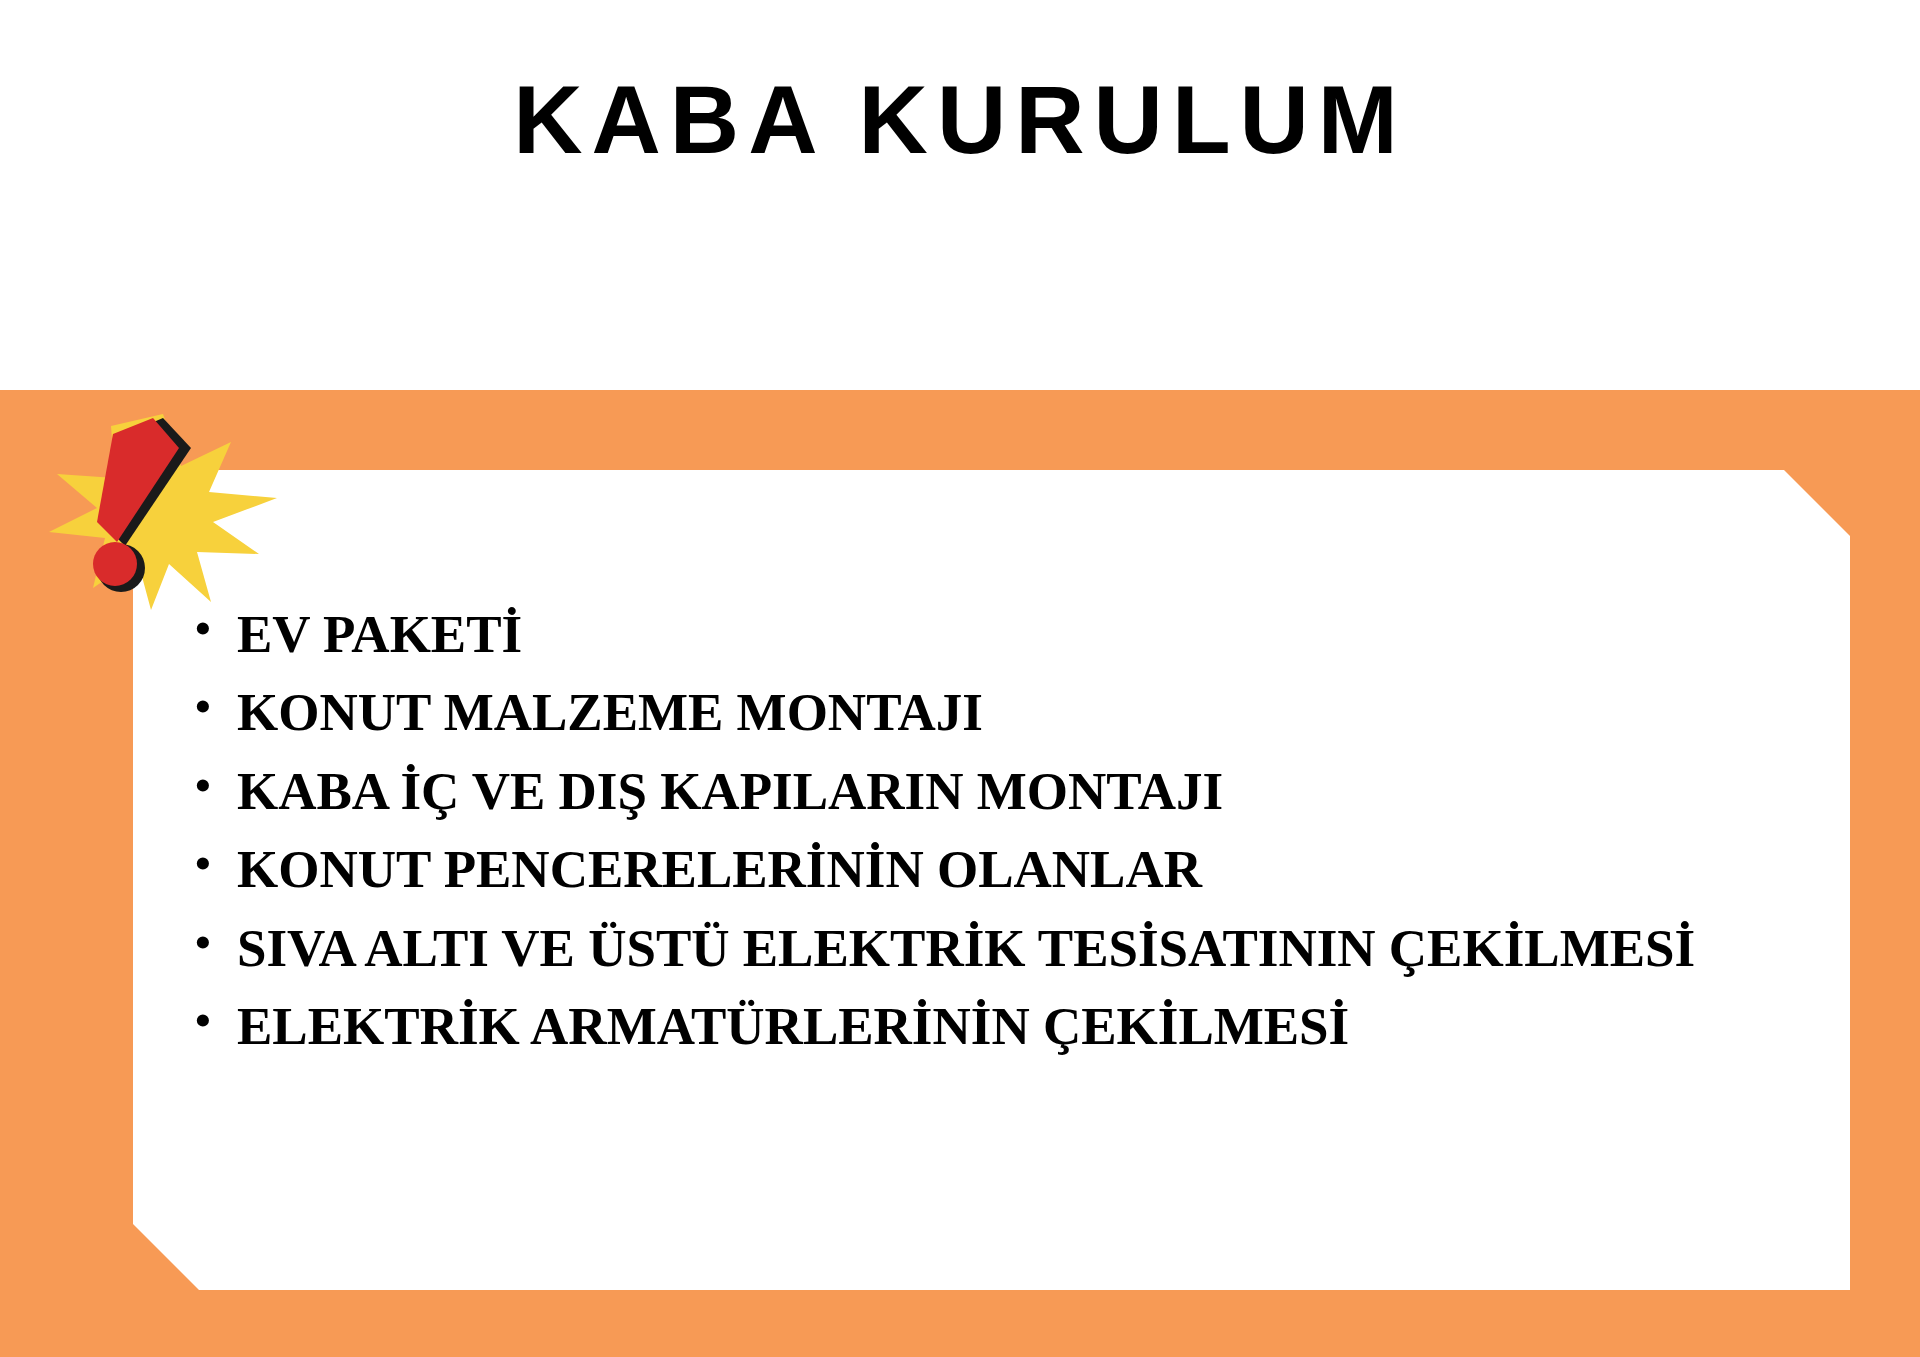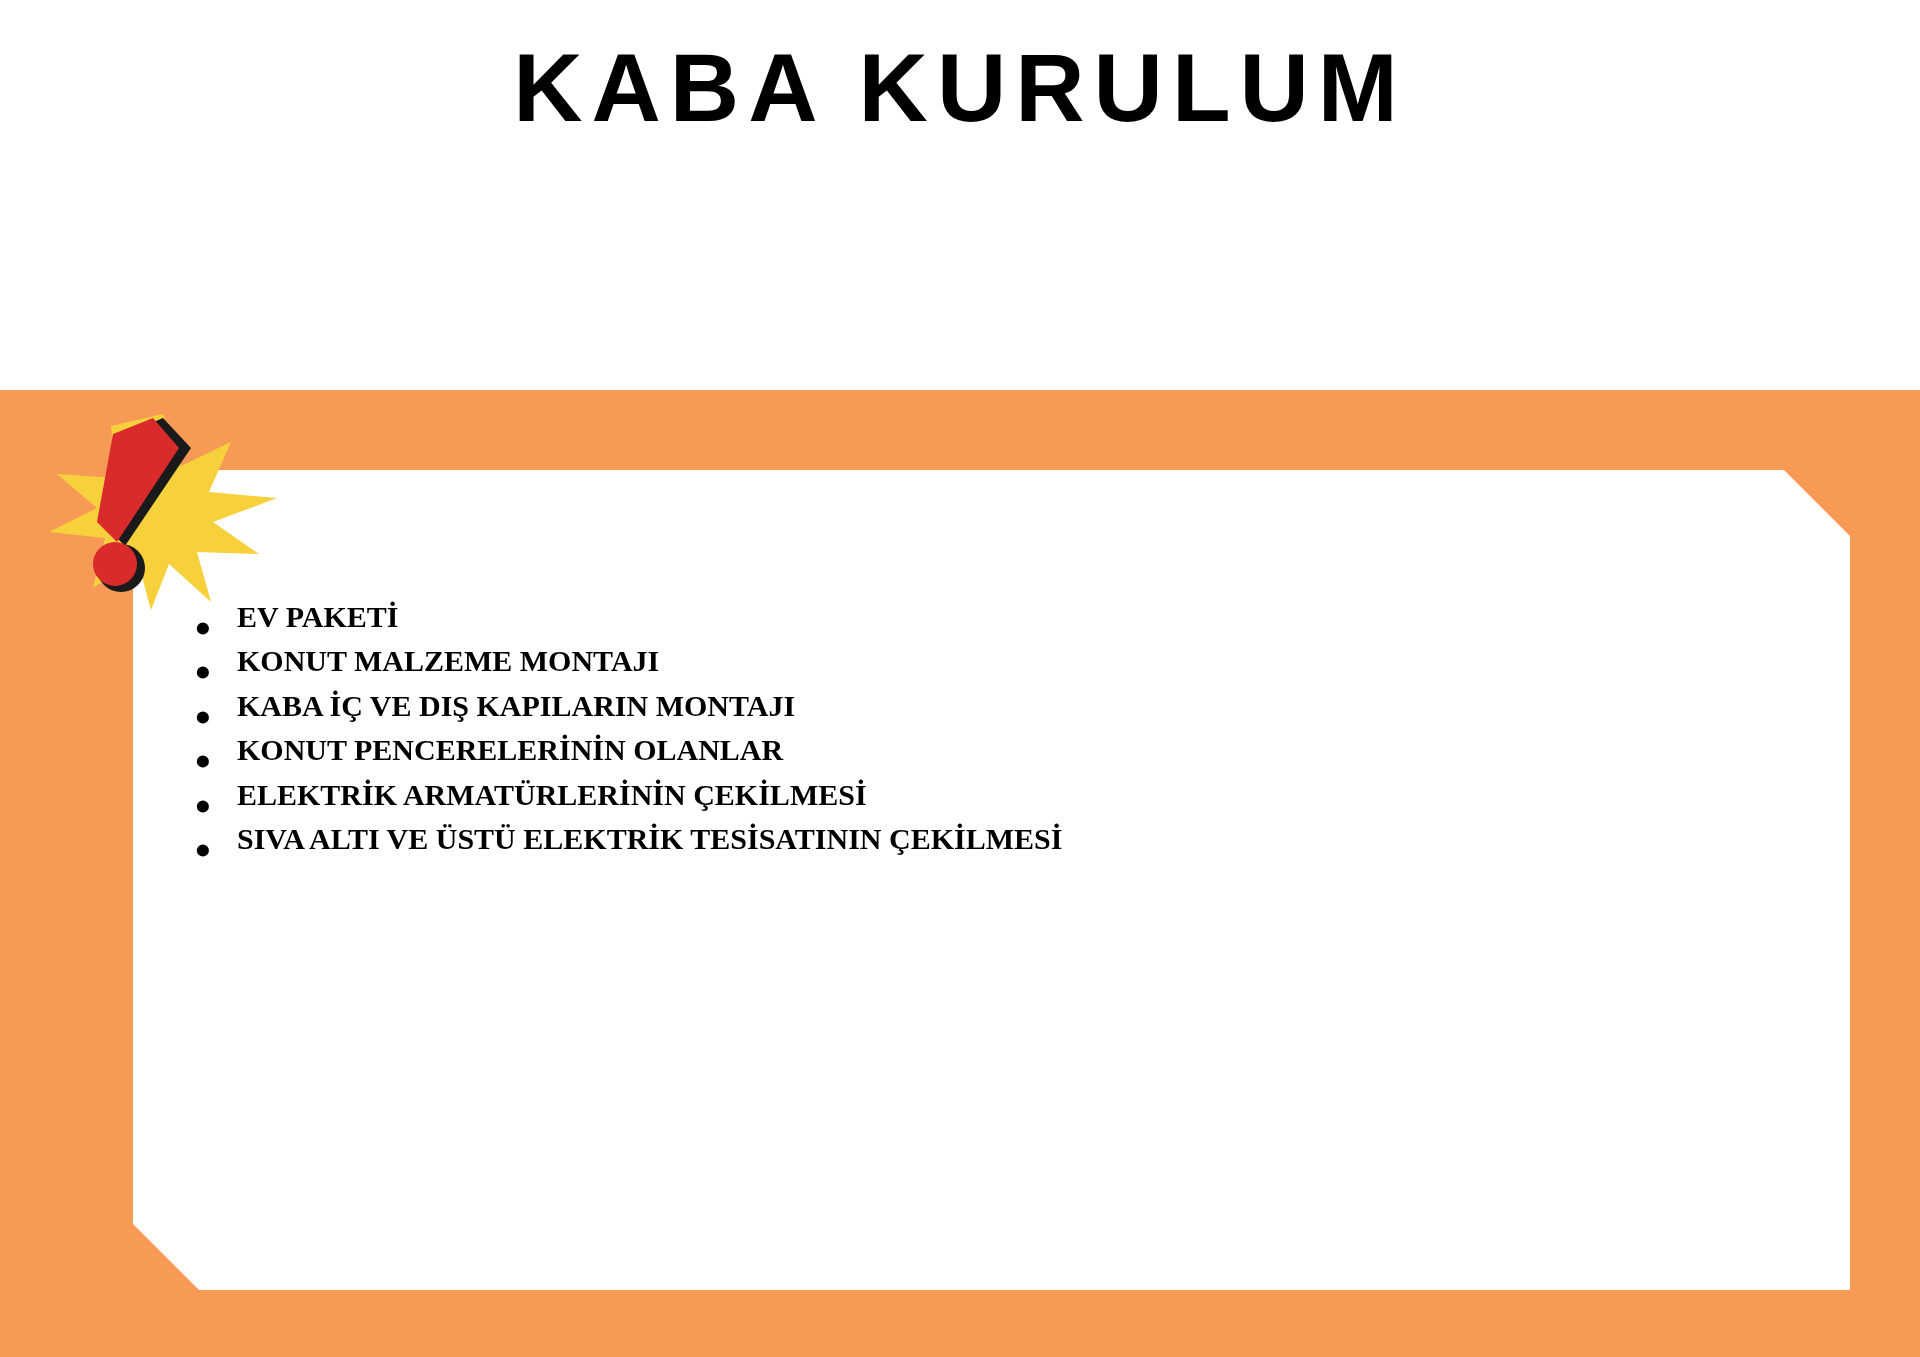--- a/index.html
+++ b/index.html
@@ -32,21 +32,21 @@
   }
   .title-line {
     font-family: "Liberation Sans", sans-serif;
     font-weight: bold;
     color: #000000;
     letter-spacing: 9px;
     line-height: 1.13;
     text-align: center;
     white-space: nowrap;
   }
-  #title-line-1 { font-size: 96px; }
+  #title-line-1 { font-size: 96px; margin-top: 32px; }
   #title-line-2 { font-size: 96px; }
 
   
   #orange-band {
     position: absolute;
     left: 0;
     top: 390px;
     width: 1920px;
     height: 967px;
     background: #f79a55;
@@ -70,21 +70,21 @@
     left: 195px;
     top: 595px;
     width: 1620px;
     list-style: none;
     margin: 0;
     padding: 0;
   }
   #bullet-list li {
     font-family: "Liberation Serif", serif;
     font-weight: bold;
-    font-size: 30px;
+    font-size: 53px;
     color: #000000;
     line-height: 1.48;
     white-space: nowrap;
     position: relative;
     padding-left: 42px;
   }
   #bullet-list li::before {
     content: "\2022";
     position: absolute;
     left: 0;
@@ -121,15 +121,15 @@
     <circle cx="76" cy="156" r="24" fill="#1a1a1a"></circle>
     <circle cx="70" cy="152" r="22" fill="#d92b2b"></circle>
   </svg>
 </div>
 
 <ul id="bullet-list">
   <li>EV PAKETİ</li>
   <li>KONUT MALZEME MONTAJI</li>
   <li>KABA İÇ VE DIŞ KAPILARIN MONTAJI</li>
   <li>KONUT PENCERELERİNİN OLANLAR</li>
+  <li>SIVA ALTI VE ÜSTÜ ELEKTRİK TESİSATININ ÇEKİLMESİ</li>
   <li>ELEKTRİK ARMATÜRLERİNİN ÇEKİLMESİ</li>
-  <li>SIVA ALTI VE ÜSTÜ ELEKTRİK TESİSATININ ÇEKİLMESİ</li>
 </ul>
 
 </body></html>

